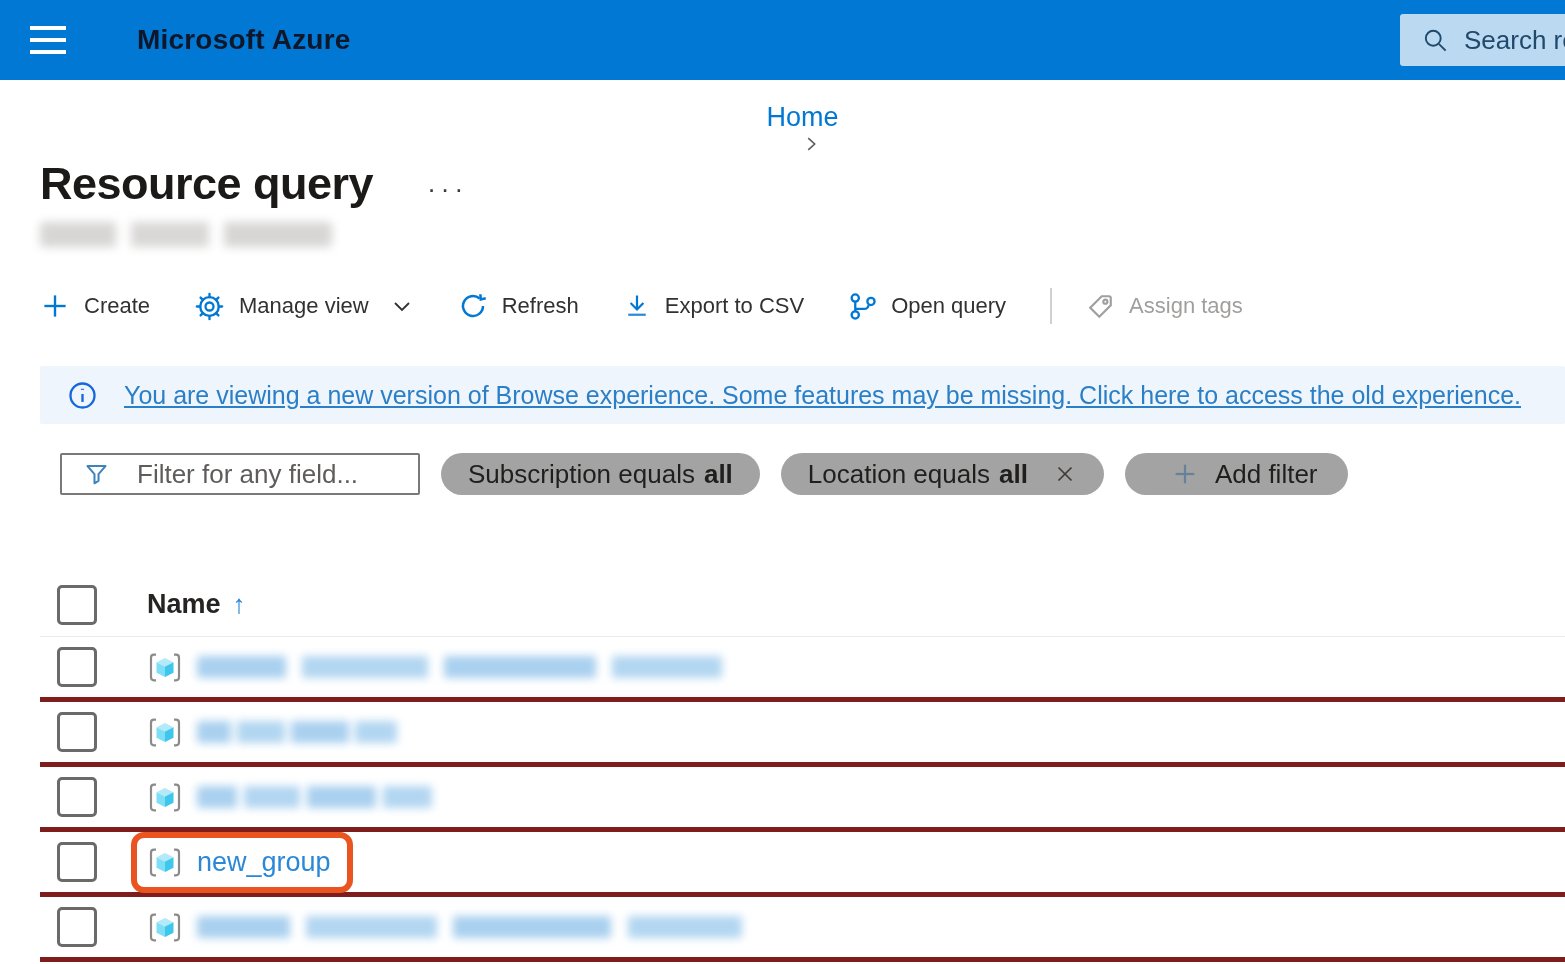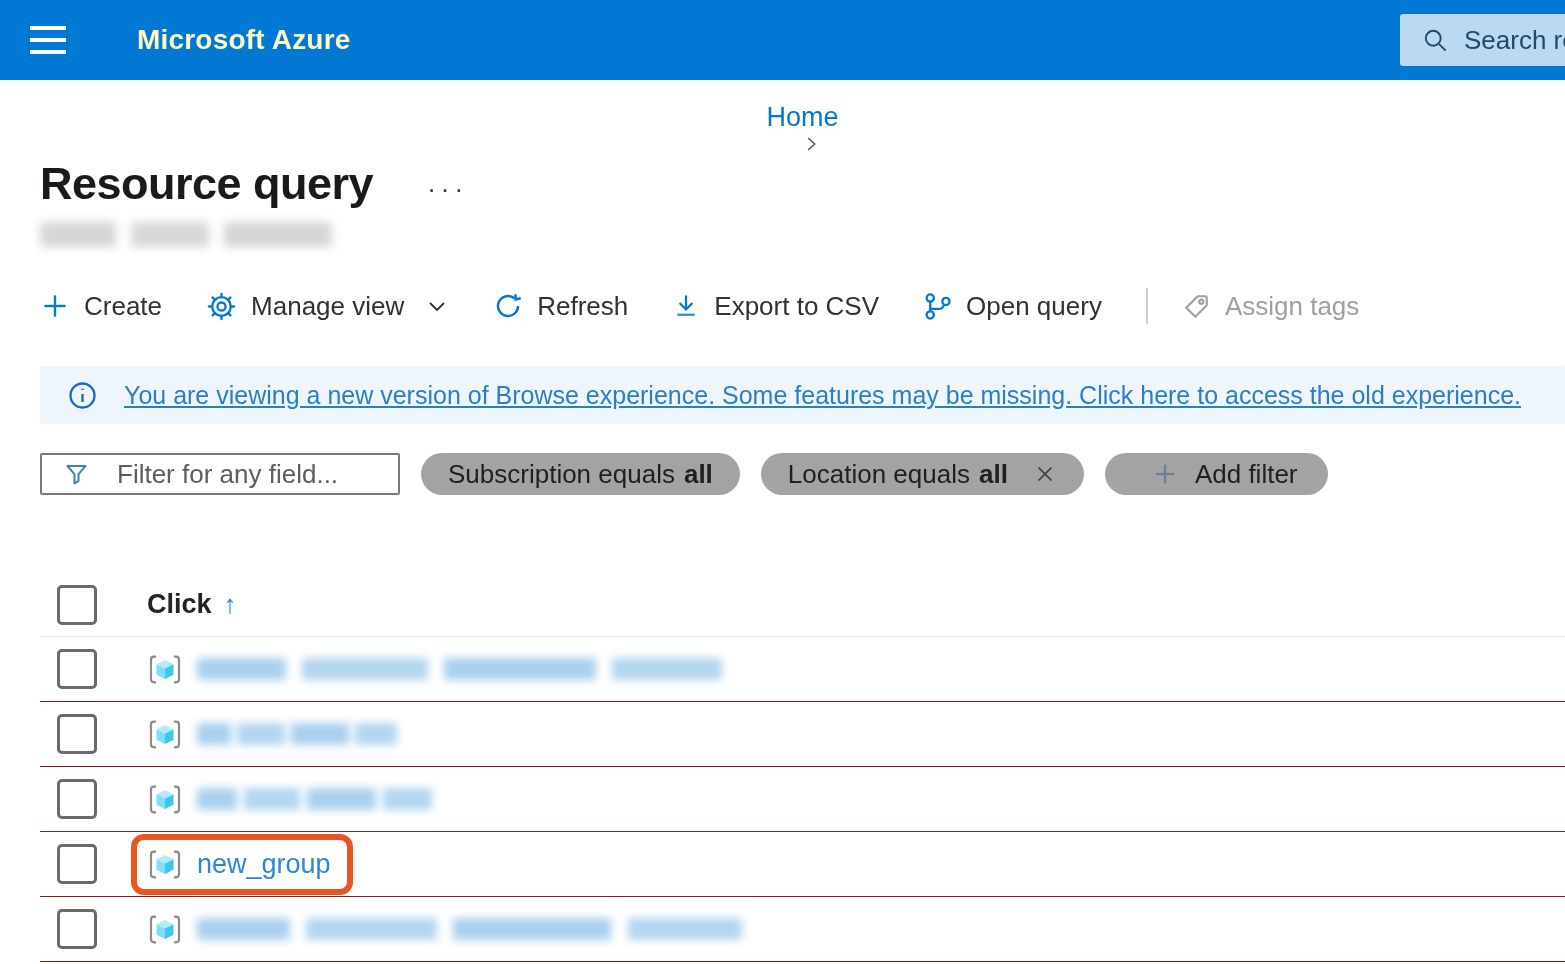--- a/index.html
+++ b/index.html
@@ -3,21 +3,21 @@
 <meta charset="utf-8">
 <style>
   * { margin:0; padding:0; box-sizing:border-box; }
   html,body { width:1565px; height:964px; overflow:hidden; background:#fff;
               font-family:"Liberation Sans", sans-serif; color:#252423; }
 
   
   .topbar { position:relative; height:80px; background:#0078d4; display:flex; align-items:center; }
   .hamburger { margin-left:30px; width:38px; cursor:pointer; }
   .hamburger div { width:36px; height:4px; background:#fff; margin:8px 0; }
-  .brand { margin-left:69px; color:#fef9c3; font-size:28px; font-weight:700; letter-spacing:.2px; }
+  .brand { margin-left:69px; color:#0f172a; font-size:28px; font-weight:700; letter-spacing:.2px; }
   .searchbox { position:absolute; right:0; top:14px; width:165px; height:52px;
                background:#bcd9f2; border-radius:3px 0 0 3px; display:flex; align-items:center;
                padding-left:22px; overflow:hidden; }
   .searchbox .stext { color:#21496b; font-size:26px; margin-left:15px; white-space:nowrap; }
 
   
   .content { padding-left:40px; }
 
   .breadcrumb { margin-top:22px; display:flex; align-items:center; height:32px;flex-direction:column; }
   .breadcrumb a { color:#0078d4; font-size:27px; text-decoration:none; cursor:pointer; }
@@ -27,53 +27,53 @@
   h1.page-title { font-size:45px; font-weight:700; color:#1b1a19; letter-spacing:-.5px; }
   .title-more { margin-left:54px; margin-top:10px; color:#3b3a39; font-size:26px; letter-spacing:5px; cursor:pointer; }
 
   .sub-blur { margin-top:12px; width:292px; height:25px; border-radius:4px; filter:blur(5px);
               background:linear-gradient(90deg,#d7d6d5 0 26%,rgba(215,214,213,0) 26% 31%,
                         #d9d8d7 31% 58%,rgba(215,214,213,0) 58% 63%,#d7d6d5 63% 100%); }
 
   
   .toolbar { margin-top:38px; display:flex; align-items:center; height:42px; }
   .tb-item { display:flex; align-items:center; gap:14px; margin-right:44px;
-             font-size:26px; color:#323130; cursor:pointer; white-space:nowrap; }
+             font-size:22px; color:#323130; cursor:pointer; white-space:nowrap; }
   .tb-item svg { flex:0 0 auto; }
   .tb-item.disabled { color:#a19f9d; cursor:default; }
   .tb-chev { margin-left:7px; }
   .tb-divider { width:2px; height:36px; background:#d2d0ce; margin:0 34px 0 0; }
 
   
   .banner { margin-top:39px; height:58px; background:#eef5fc; border-radius:2px;
             display:flex; align-items:center; padding-left:27px; }
   .banner a { margin-left:26px; color:#2b7fc7; font-size:25px; text-decoration:underline; cursor:pointer;
               white-space:nowrap; overflow:hidden; }
 
   
-  .filter-row { margin-top:29px; display:flex; align-items:center; gap:21px; height:42px; }
+  .filter-row { margin-top:29px; display:flex; align-items:center; gap:21px; height:42px;margin-left:20px; }
   .filter-input { width:360px; height:42px; border:2px solid #7a7977; border-radius:2px;
                   display:flex; align-items:center; padding-left:21px; background:#fff; cursor:text; }
   .filter-input .ph { margin-left:27px; color:#5f5d5b; font-size:26px; white-space:nowrap; }
   .pill { height:42px; background:#a3a3a3; border-radius:21px; display:flex; align-items:center;
           padding:0 27px; font-size:26px; color:#201f1e; cursor:pointer; white-space:nowrap; }
   .pill b { margin-left:9px; font-weight:700; }
   .pill .xicon { margin-left:25px; display:flex; cursor:pointer; }
   .pill.addf { padding:0 30px; }
   .pill.addf span { margin-left:16px; }
 
   
   .thead { margin-top:78px; height:64px; display:flex; align-items:center;
            border-bottom:1px solid #ebeae8; }
   .cbx { width:40px; height:40px; border:3px solid #6b6a68; border-radius:5px; background:#fff;
          margin-left:17px; flex:0 0 auto; cursor:pointer; }
   .col-name { margin-left:50px; font-size:27px; font-weight:700; color:#252423; cursor:pointer; }
   .sort-arrow { margin-left:12px; color:#2b88d8; font-size:26px; }
 
-  .trow { height:65px; display:flex; align-items:center; border-bottom:1px solid #7f1d1d; }
+  .trow { height:65px; display:flex; align-items:center; border-bottom:5px solid #7f1d1d; }
   .name-cell { margin-left:50px; display:flex; align-items:center; }
   .name-cell.hl { border:6px solid #e95420; border-radius:13px; padding:7px 16px 7px 10px;
                   margin-left:34px; }
   .row-link { margin-left:14px; font-size:27px; color:#2b88d8; text-decoration:none; cursor:pointer; }
   .blur-bar { margin-left:14px; height:22px; border-radius:3px; filter:blur(4px);
               background:linear-gradient(90deg,#a9d0ef 0 17%,rgba(169,208,239,0) 17% 20%,
                          #b2d6f1 20% 44%,rgba(169,208,239,0) 44% 47%,#a9d0ef 47% 76%,
                          rgba(169,208,239,0) 76% 79%,#b2d6f1 79% 100%); }
 </style>
 </head>
@@ -238,21 +238,21 @@
           <line x1="12" y1="4" x2="12" y2="20"></line>
             <line x1="4" y1="12" x2="20" y2="12"></line>
         </svg>
       </span>
       <span>Add filter</span>
     </div>
   </div>
 
   <div class="thead">
     <div class="cbx"></div>
-    <span class="col-name">Click</span>
+    <span class="col-name">Name</span>
     <span class="sort-arrow">↑</span>
   </div>
 
   <div id="rows">
       <div class="trow">
         <div class="cbx"></div>
         <div class="name-cell">
           <span style="display: flex;">
 <svg width="36" height="35" viewBox="0 0 36 34">
   <path d="M9 4.2 H7 a3 3 0 0 0 -3 3 v19.6 a3 3 0 0 0 3 3 h2" fill="none" stroke="#8c8b8a" stroke-width="2.2"></path>

